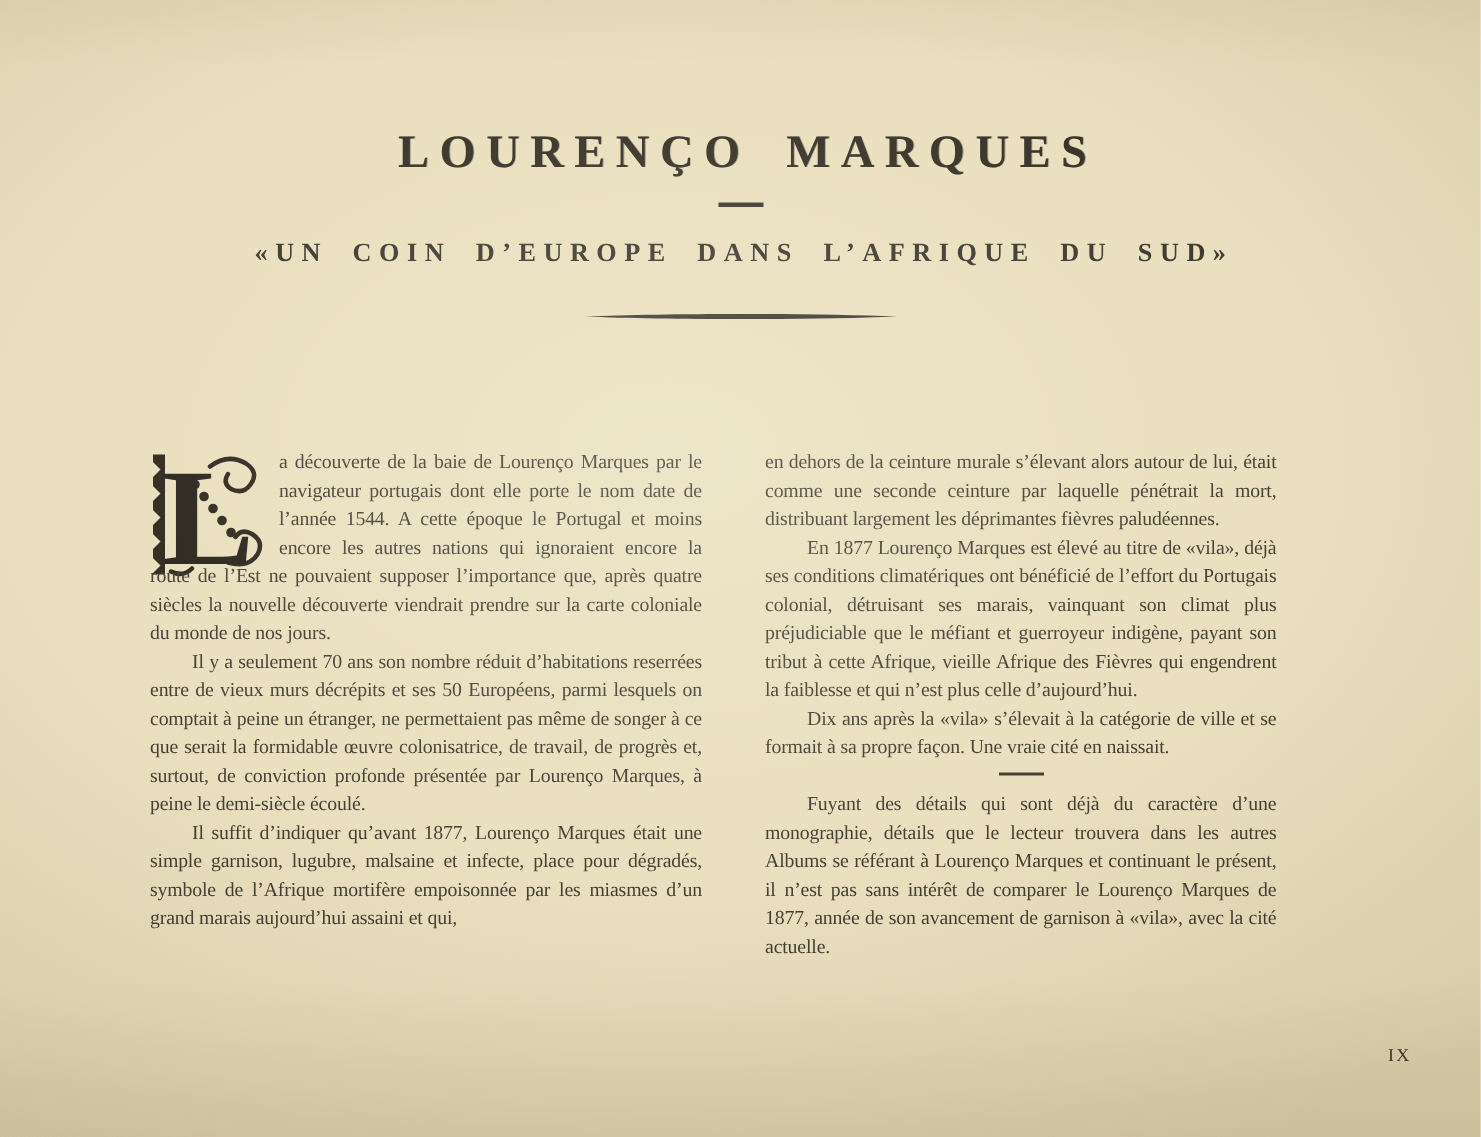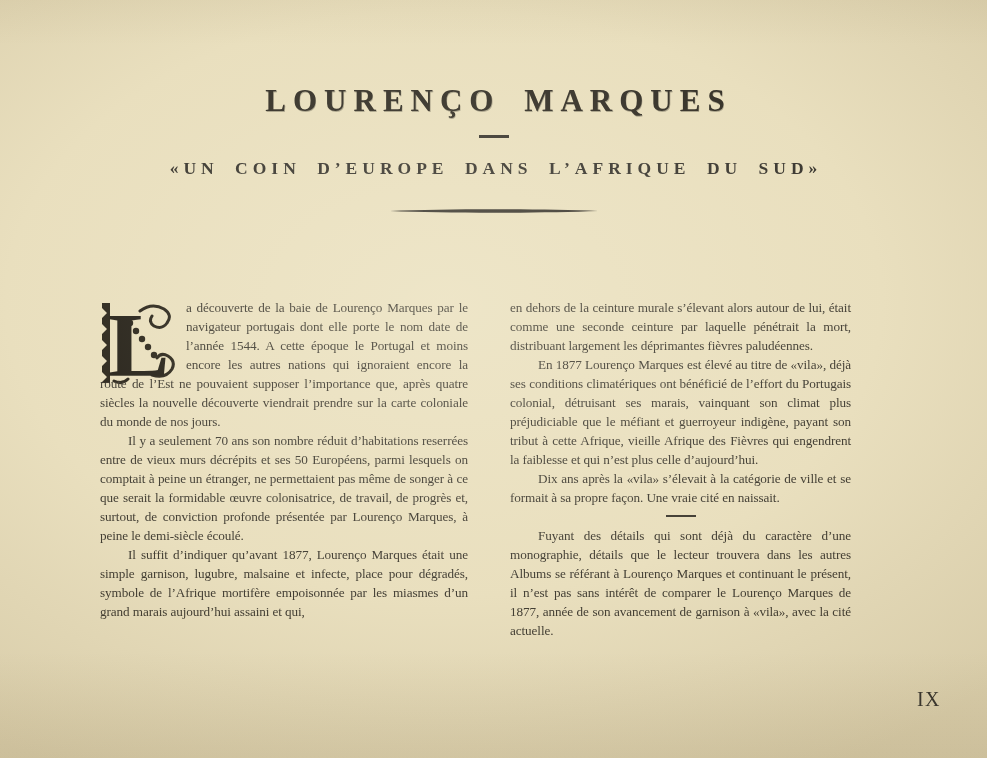--- a/index.html
+++ b/index.html
@@ -67,21 +67,21 @@
     margin:3px 10px 0 0;
   }
   .dropcap svg { display:block; width:76px; height:84px; }
   .col-divider {
     width:30px; height:2px; background:#3a362d;
     margin:8px auto 9px;
   }
   .page-number {
     position:absolute;
     right:46px; bottom:47px;
-    font-size:20px; letter-spacing:1.5px;
+    font-size:12px; letter-spacing:1.5px;
     color:#3a362d;
   }
 </style>
 </head>
 <body>
 
 <div class="page">
   <div class="vignette"></div>
 
   <h1 class="title">LOURENÇO MARQUES</h1>

